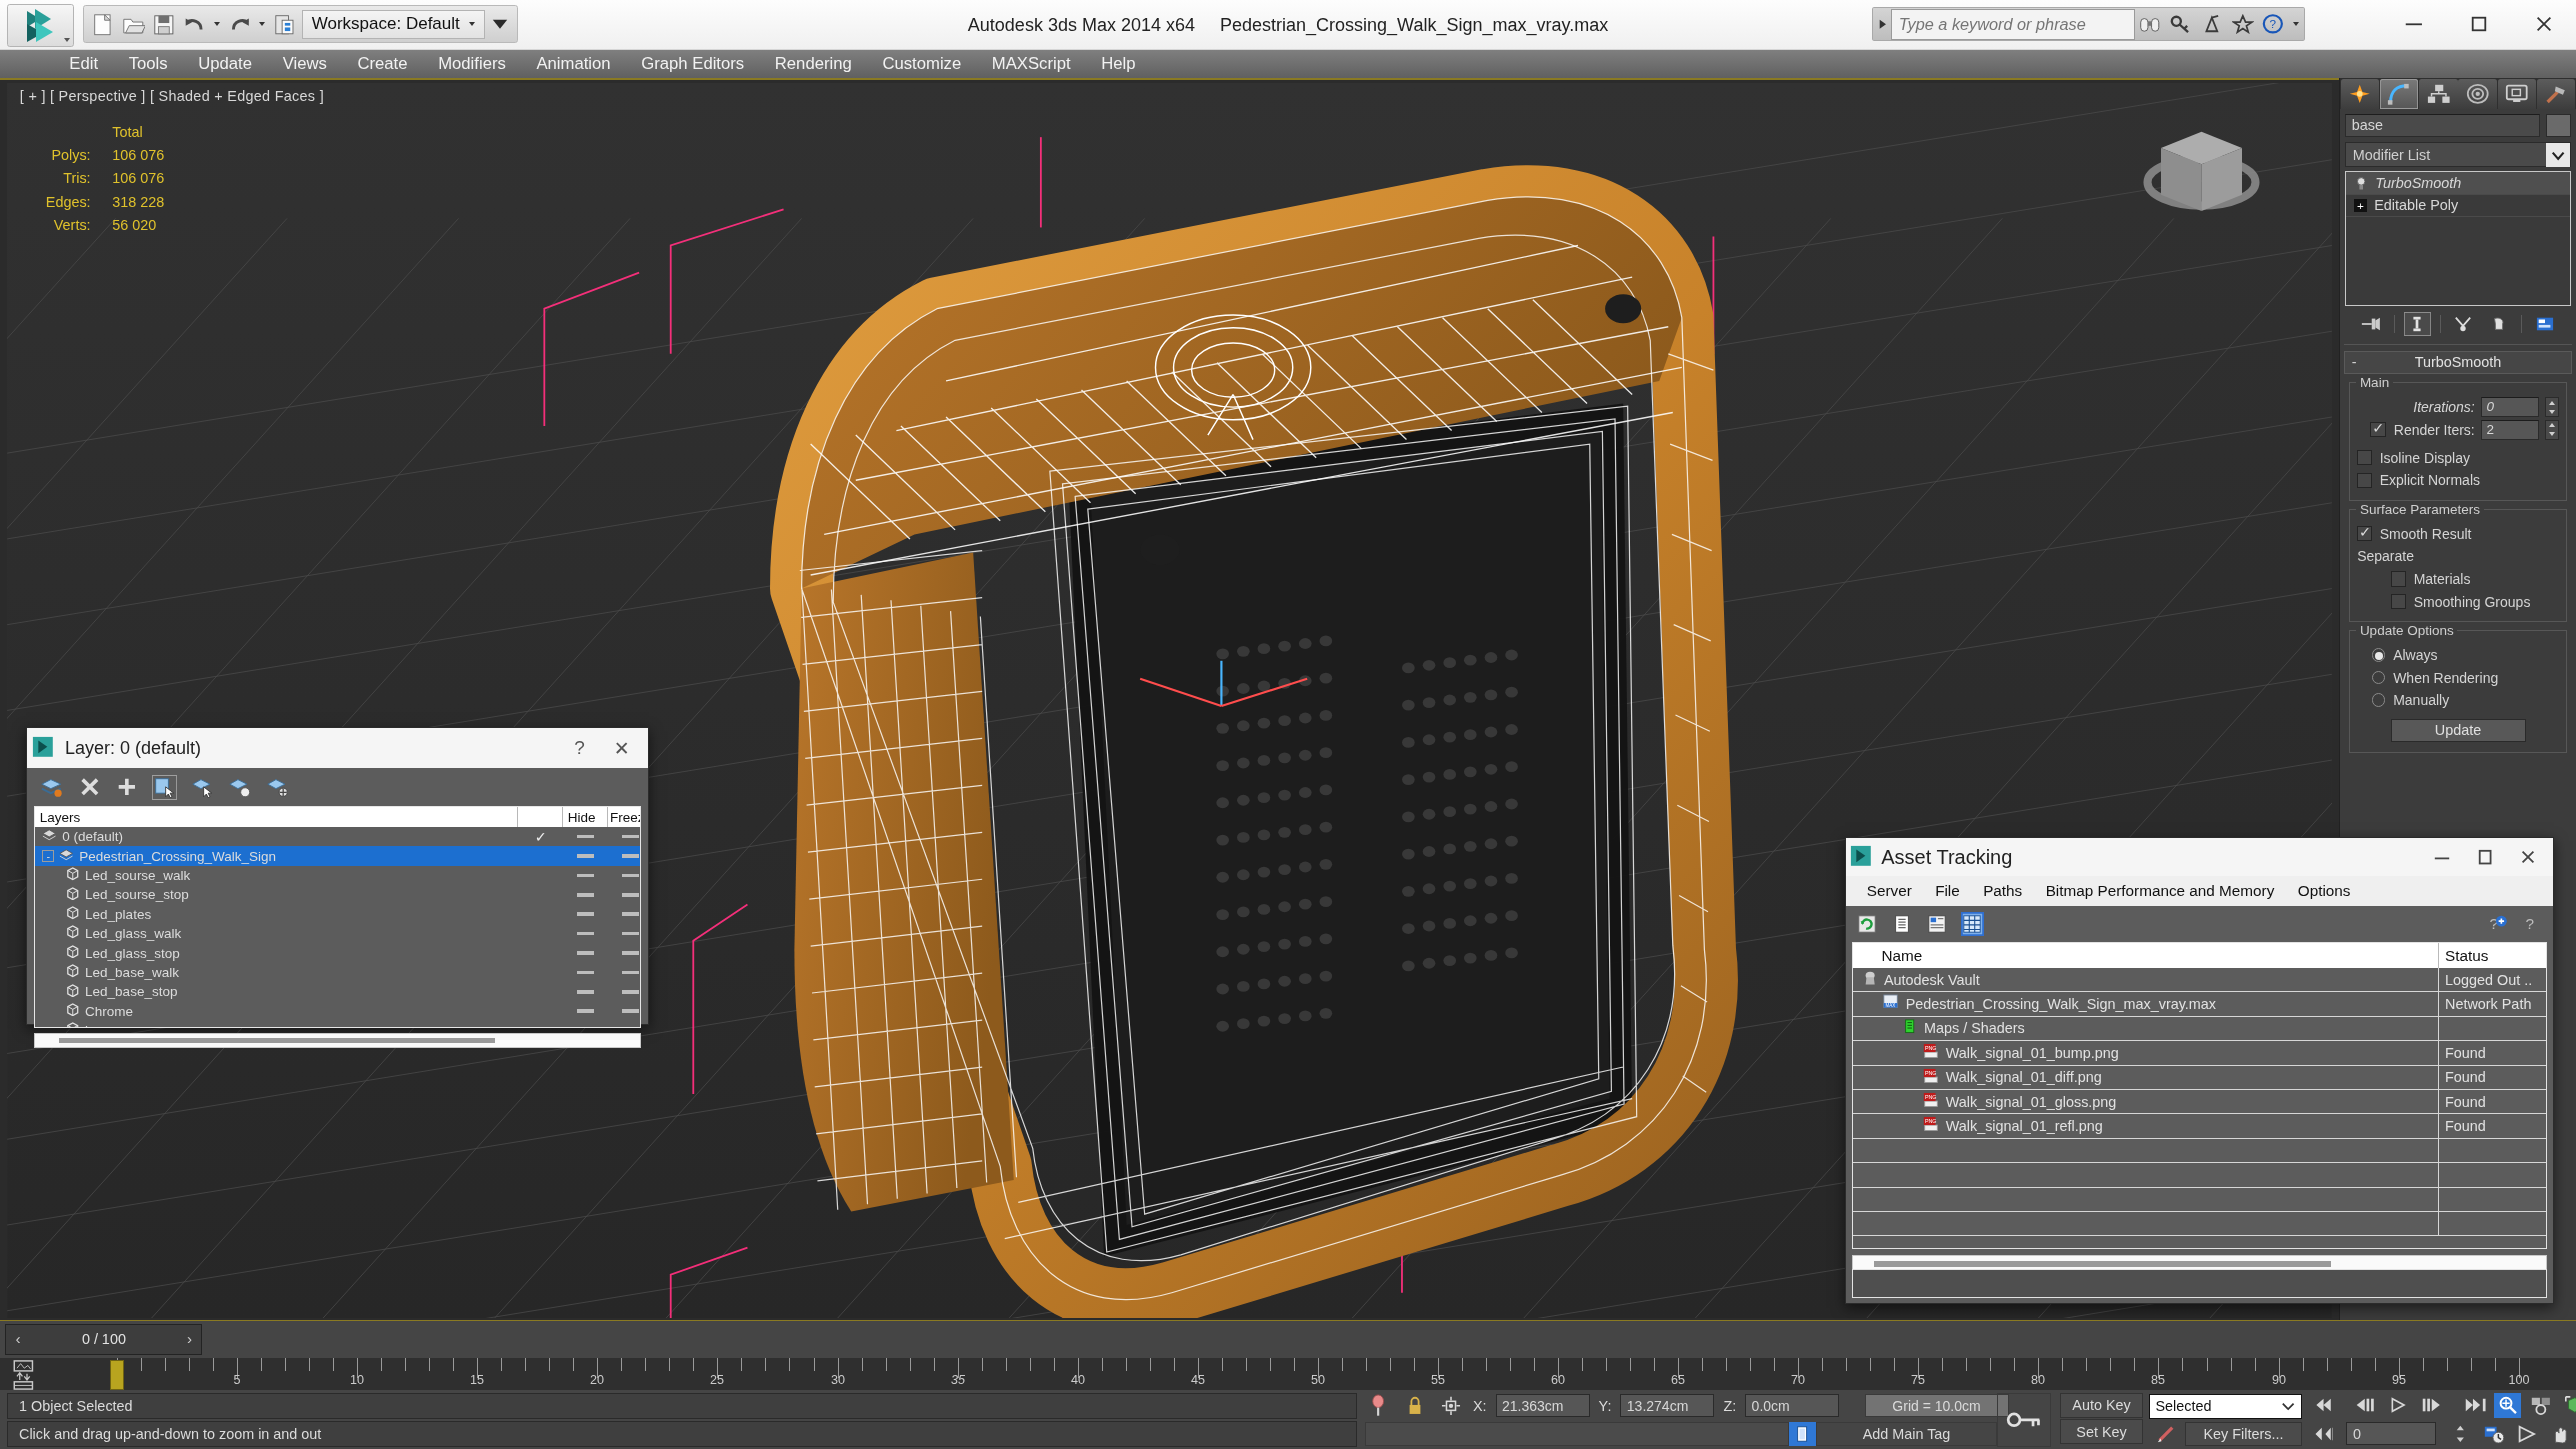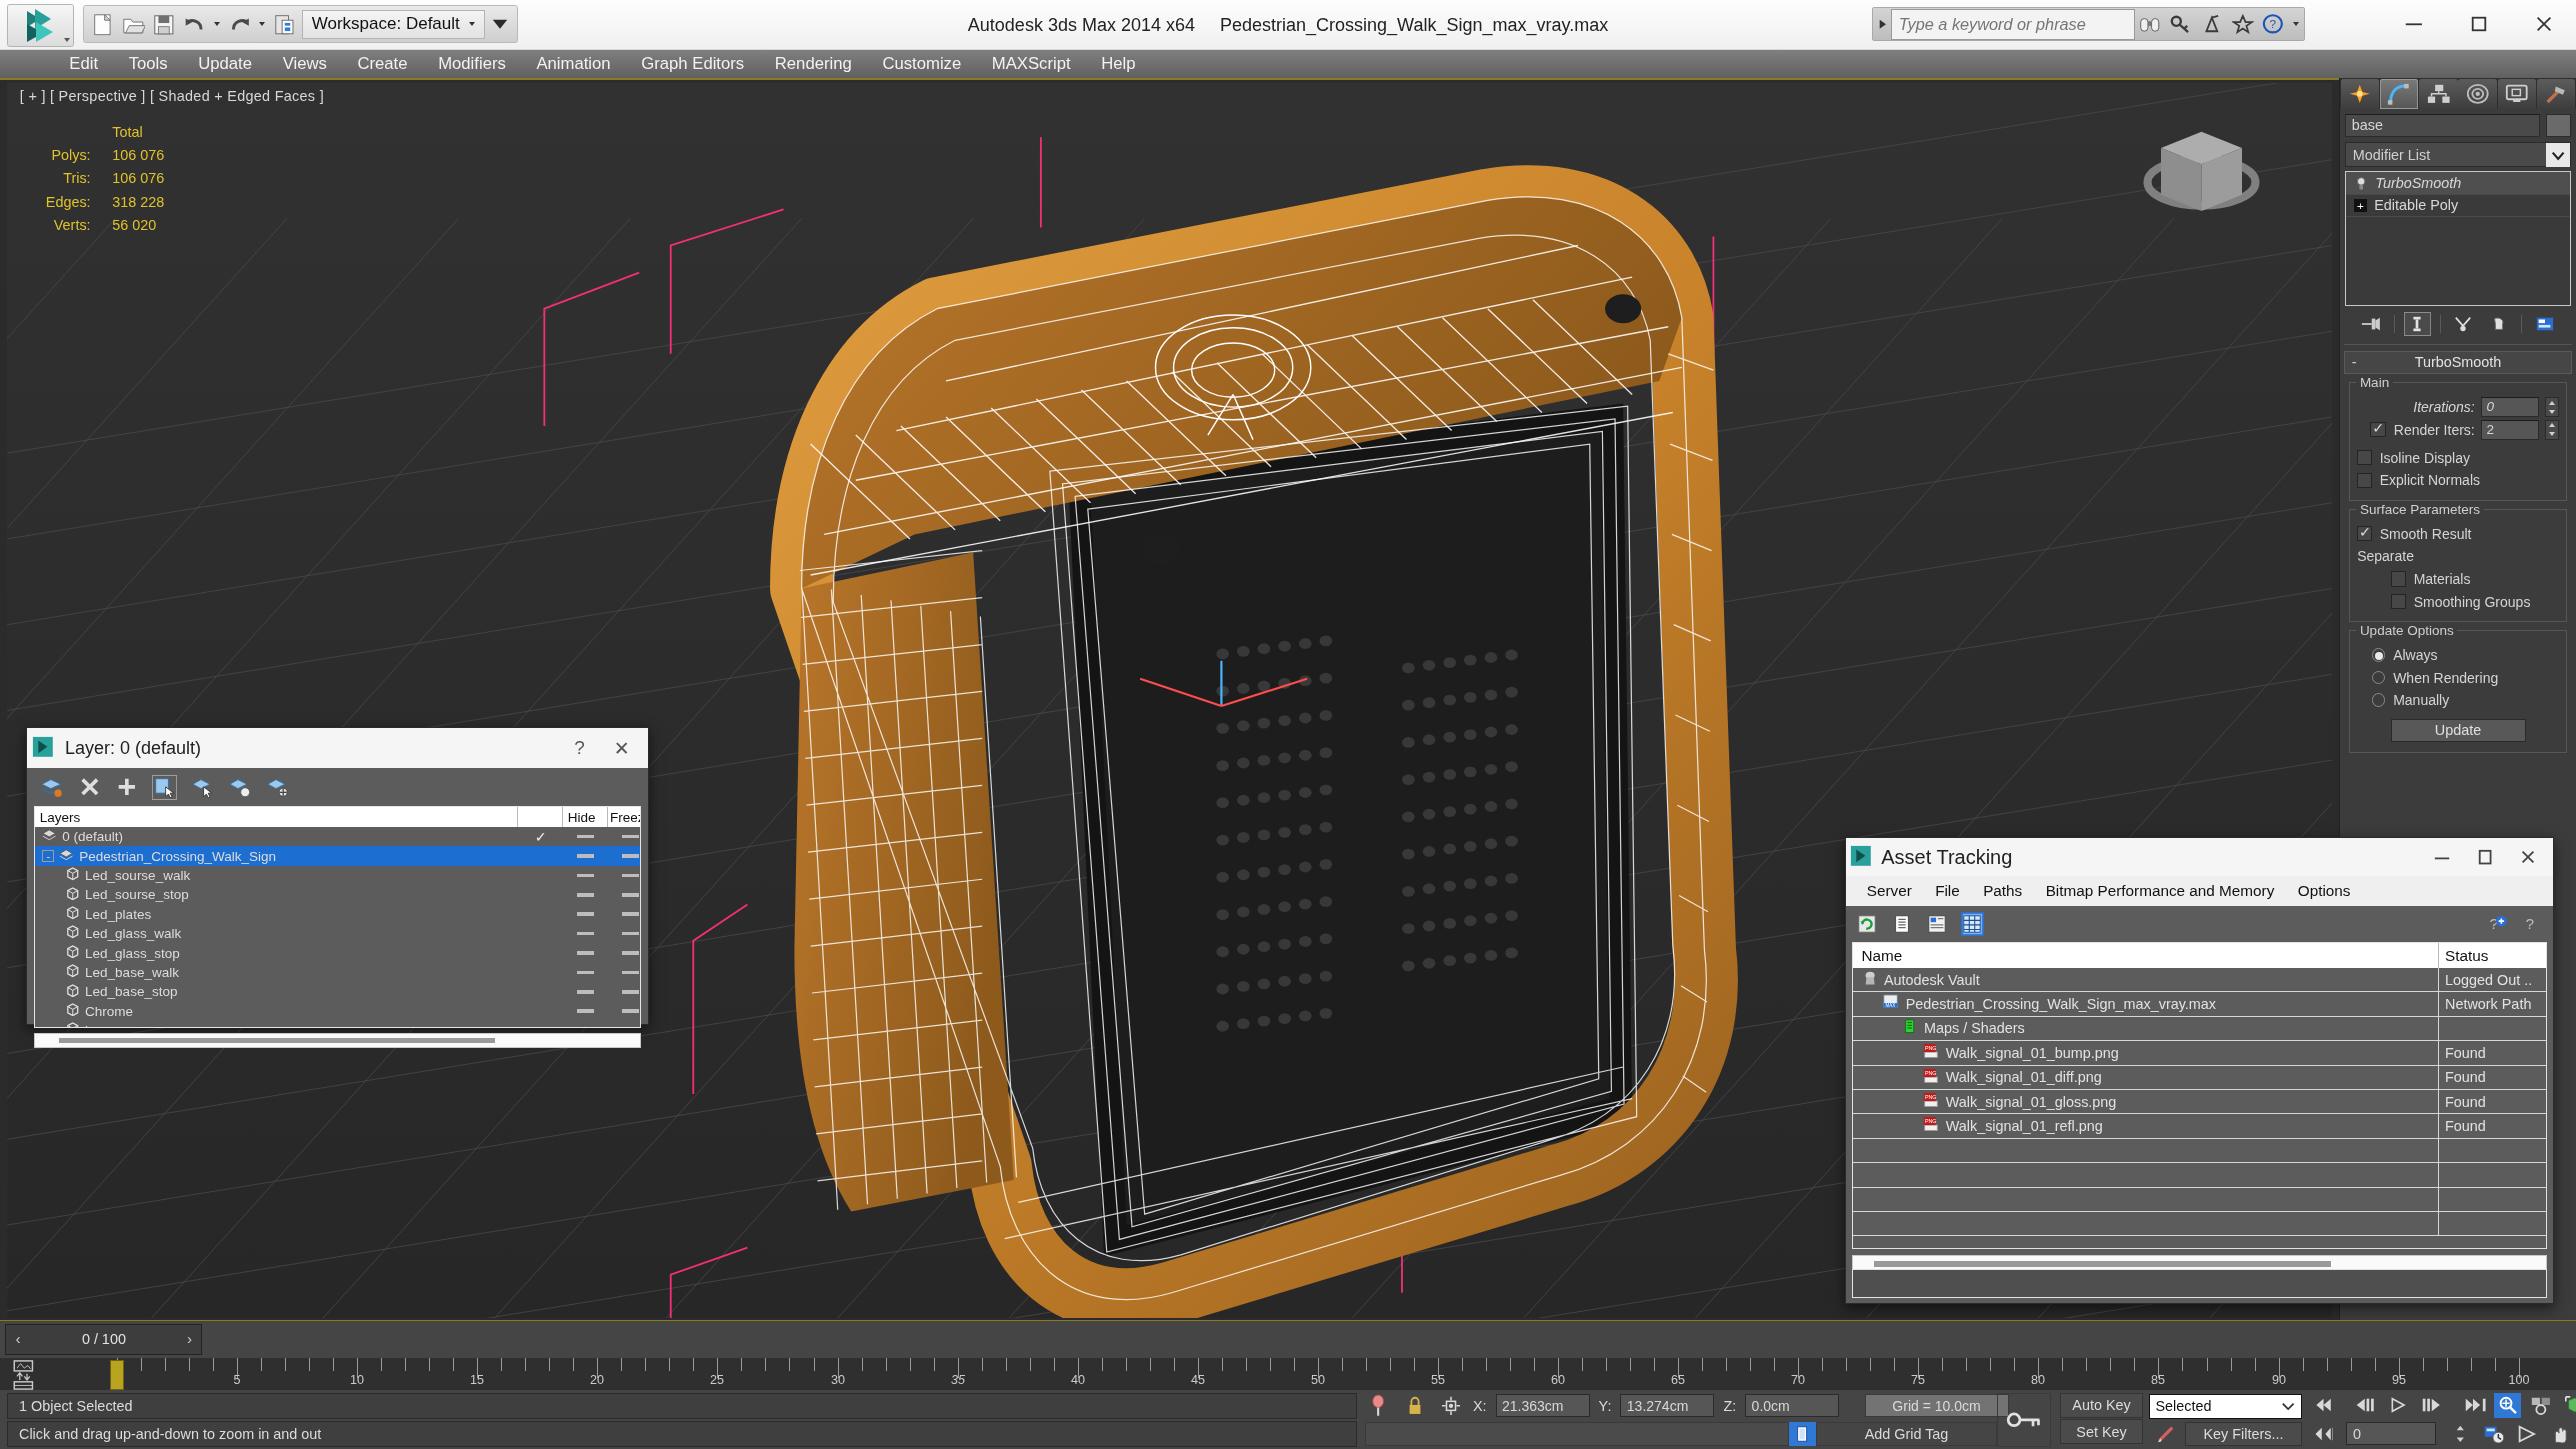--- a/index.html
+++ b/index.html
@@ -174,21 +174,21 @@
   #assetMenu { height:30px; display:flex; align-items:center; gap:0; padding-left:9px;
      background:#efefef; }
   #assetMenu span { font-size:15.3px; color:#111; padding:0 11.7px; }
   #assetTools { height:36px; background:#5c5c5c; display:flex; align-items:center;
      padding:0 9px; gap:11.7px; }
   #assetTools .atool{width:23.5px;height:23.5px;display:flex;align-items:center;justify-content:center;}
   #assetTools .atool.on{box-shadow:inset 0 0 0 1.8px #2f6fd0;background:#7fb0ea;}
   #assetTools .spacer{flex:1;}
   #assetGrid { margin:0 6.3px; border:0.9px solid #e3e3e3; height:307px; background:#5c5c5c;
      overflow:hidden; }
-  #assetHead { height:25px; background:#fff; display:flex; font-size:15.3px; color:#111; }
+  #assetHead { height:25px; background:#fff; display:flex; font-size:15.3px; color:#111;padding-left:20px; }
   #assetHead .c1 { flex:1; padding-left:8.1px; display:flex; align-items:center;
      border-right:0.9px solid #b9b9b9; }
   #assetHead .c2 { flex:0 0 107px; padding-left:6.3px; display:flex; align-items:center; }
   .arow { height:24.4px; display:flex; font-size:14.4px; color:#e2e2e2;
      border-bottom:0.9px solid #d7d7d7; }
   .arow .c1 { flex:1; display:flex; align-items:center; gap:5.4px;
      border-right:0.9px solid #d7d7d7; overflow:hidden; white-space:nowrap; }
   .arow .c2 { flex:0 0 107px; display:flex; align-items:center; padding-left:6.3px; }
   #assetScroll { margin:6.3px 6.3px 0 6.3px; height:18px; background:#fafafa; border:0.9px solid #c8c8c8;
      display:flex; align-items:center; }
@@ -1470,21 +1470,21 @@
   </div>
 
   <div id="timetagrow">
     <div class="bar"></div>
     <div class="lockbtn">
       <svg width="16.3" height="18" viewBox="0 0 18 20">
           <rect x="4" y="2" width="10" height="16" fill="#fff" stroke="#134a8e"></rect>
           <rect x="6" y="4" width="6" height="12" fill="#cfe2fb"></rect>
         </svg>
     </div>
-    <div class="ttl">Add Grid Tag</div>
+    <div class="ttl">Add Main Tag</div>
   </div>
 
   <div id="keyzone">
     <svg width="38" height="21.7" viewBox="0 0 42 24">
       <circle cx="10" cy="12" r="6.5" fill="none" stroke="#e2e2e2" stroke-width="3"></circle>
       <path d="M17 12 H38 M31 12 V19 M37 12 V18" stroke="#e2e2e2" stroke-width="3" fill="none"></path>
     </svg>
   </div>
 
   <div id="autokeyzone">

